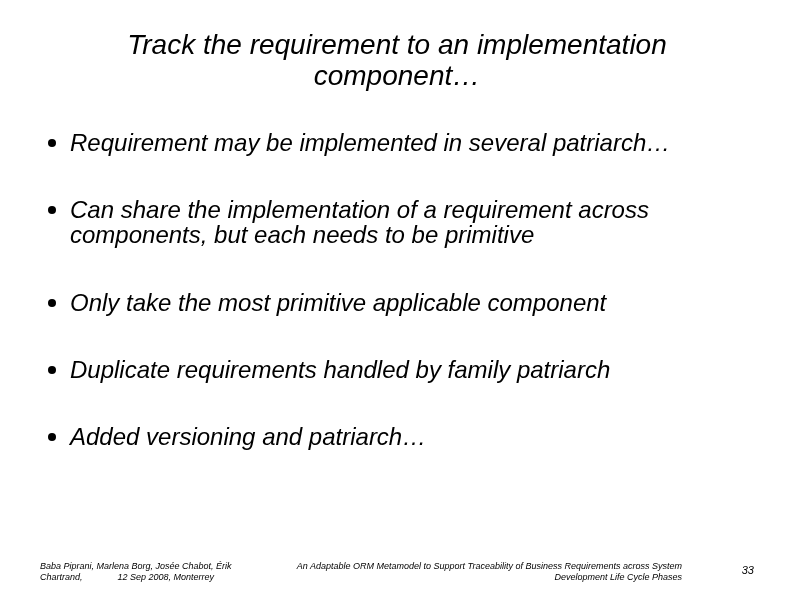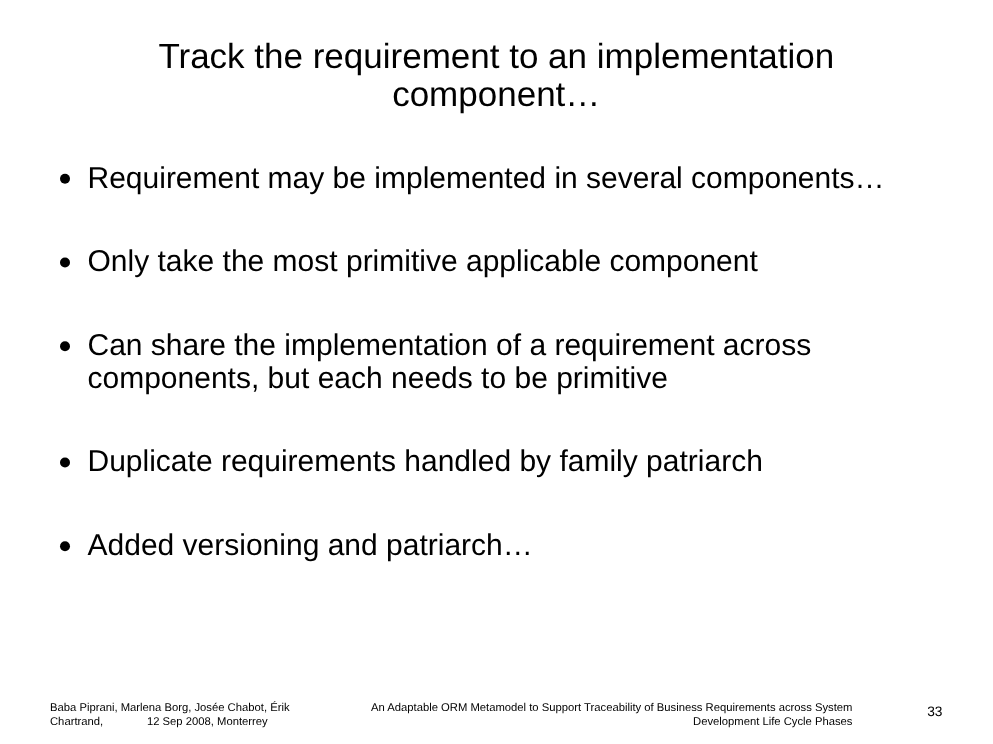--- a/index.html
+++ b/index.html
@@ -10,20 +10,21 @@
     background: #ffffff;
     font-family: Arial, Helvetica, sans-serif;
     color: #000000;
     overflow: hidden;
   }
   .slide {
     position: relative;
     width: 794px;
     height: 595px;
     box-sizing: border-box;
+    font-style: italic;
   }
   .title {
     position: absolute;
     top: 30px;
     left: 60px;
     right: 60px;
     text-align: center;
     font-size: 28px;
     line-height: 1.1;
   }
@@ -88,23 +89,23 @@
 </style>
 </head>
 <body>
 
 <div class="slide">
 
   <div class="title">Track the requirement to an implementation component…</div>
 
   <div class="content">
     <ul class="bullets">
-      <li>Requirement may be implemented in several components…</li>
+      <li>Requirement may be implemented in several patriarch…</li>
+      <li>Can share the implementation of a requirement across components, but each needs to be primitive</li>
       <li>Only take the most primitive applicable component</li>
-      <li>Can share the implementation of a requirement across components, but each needs to be primitive</li>
       <li>Duplicate requirements handled by family patriarch</li>
       <li>Added versioning and patriarch…</li>
     </ul>
   </div>
 
   <div class="footer">
     <div class="footer-left">
       <span>Baba Piprani, Marlena Borg, Josée Chabot, Érik Chartrand,</span>
       <span style="display:inline-block; width:30px;"></span>
       <span>12 Sep 2008, Monterrey</span>

